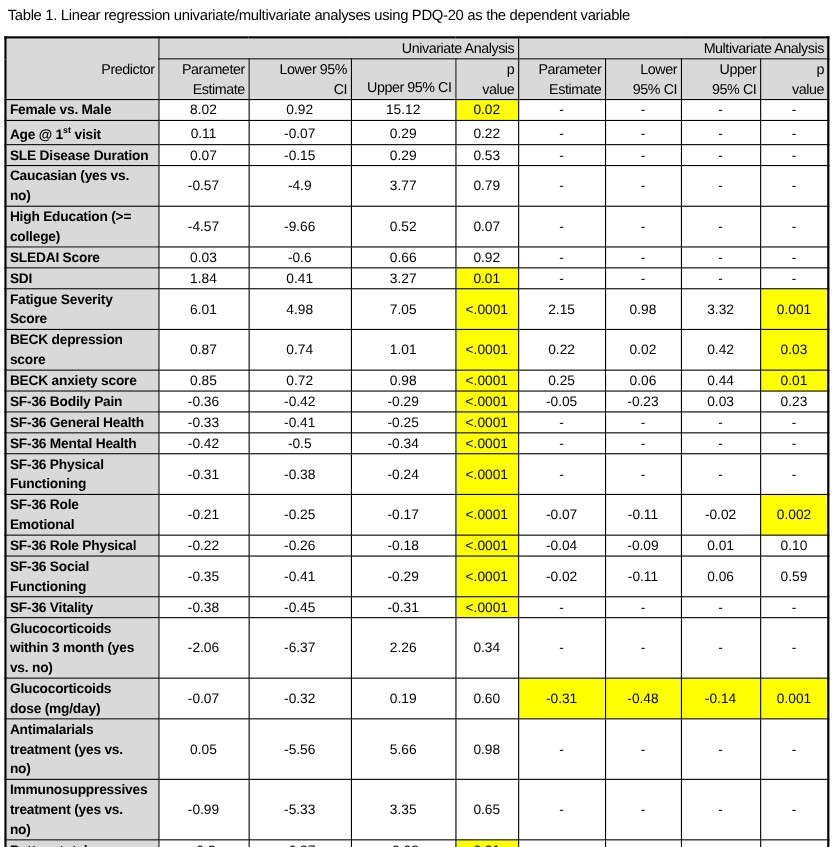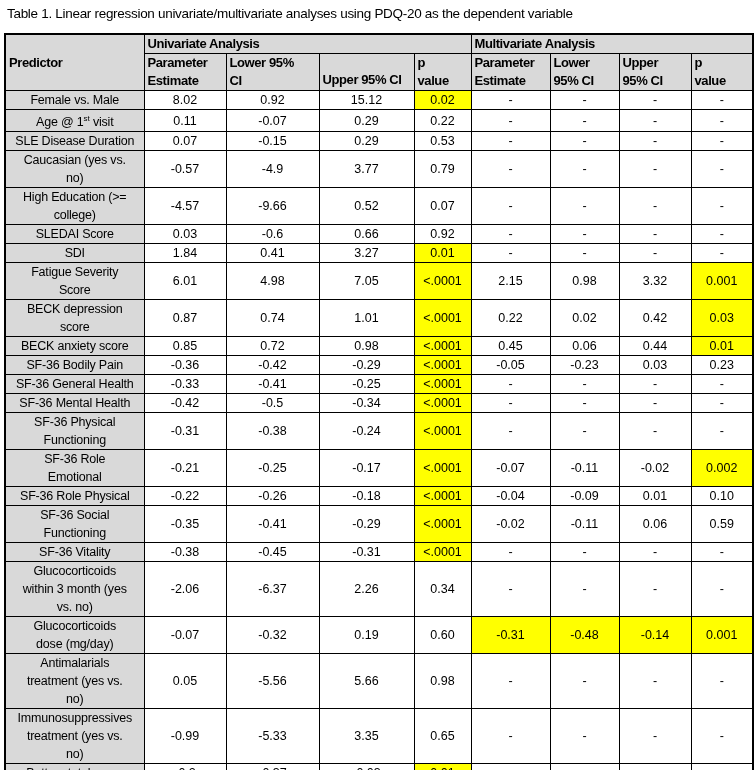--- a/index.html
+++ b/index.html
@@ -34,41 +34,42 @@
     table-layout: fixed;
     border: 2px solid var(--border);
   }
   table.reg th, table.reg td {
     border: 1px solid var(--border);
     padding: 0 3px;
     overflow: hidden;
   }
   thead th {
     background: var(--gray);
-    font-weight: bold;
+    font-weight: normal;
     font-size: 13px;
     letter-spacing: -0.4px;
-    text-align: left;
+    text-align: right;
     vertical-align: middle;
     white-space: pre-line;
     line-height: 18px;
     margin-top: 46px;
   }
   thead tr.group-row { height: 18px; }
   thead tr.cols-row  { height: 37px; }
   thead th.upper-uni { vertical-align: bottom; padding-bottom: 1px; }
   td.predictor {
     background: var(--gray);
-    text-align: center;
+    text-align: left;
     vertical-align: middle;
     font-size: 12.5px;
     letter-spacing: -0.2px;
     line-height: 18px;
     white-space: pre-line;
     padding-left: 4px;
+    font-weight: bold;
   }
   td.val {
     text-align: center;
     vertical-align: middle;
     font-size: 12.5px;
     line-height: 18px;
     background: #fff;
   }
   td.hl { background: var(--hl); }
   td.predictor sup { font-size: 8px; letter-spacing: 0; }
@@ -219,21 +220,21 @@
           <td class="val">0.02</td>
           <td class="val">0.42</td>
           <td class="val hl">0.03</td>
         </tr>
         <tr style="height: 18px;">
           <td class="predictor">BECK anxiety score</td>
           <td class="val">0.85</td>
           <td class="val">0.72</td>
           <td class="val">0.98</td>
           <td class="val hl">&lt;.0001</td>
-          <td class="val">0.45</td>
+          <td class="val">0.25</td>
           <td class="val">0.06</td>
           <td class="val">0.44</td>
           <td class="val hl">0.01</td>
         </tr>
         <tr style="height: 18px; margin-top: 16px;">
           <td class="predictor">SF-36 Bodily Pain</td>
           <td class="val">-0.36</td>
           <td class="val">-0.42</td>
           <td class="val">-0.29</td>
           <td class="val hl">&lt;.0001</td>

